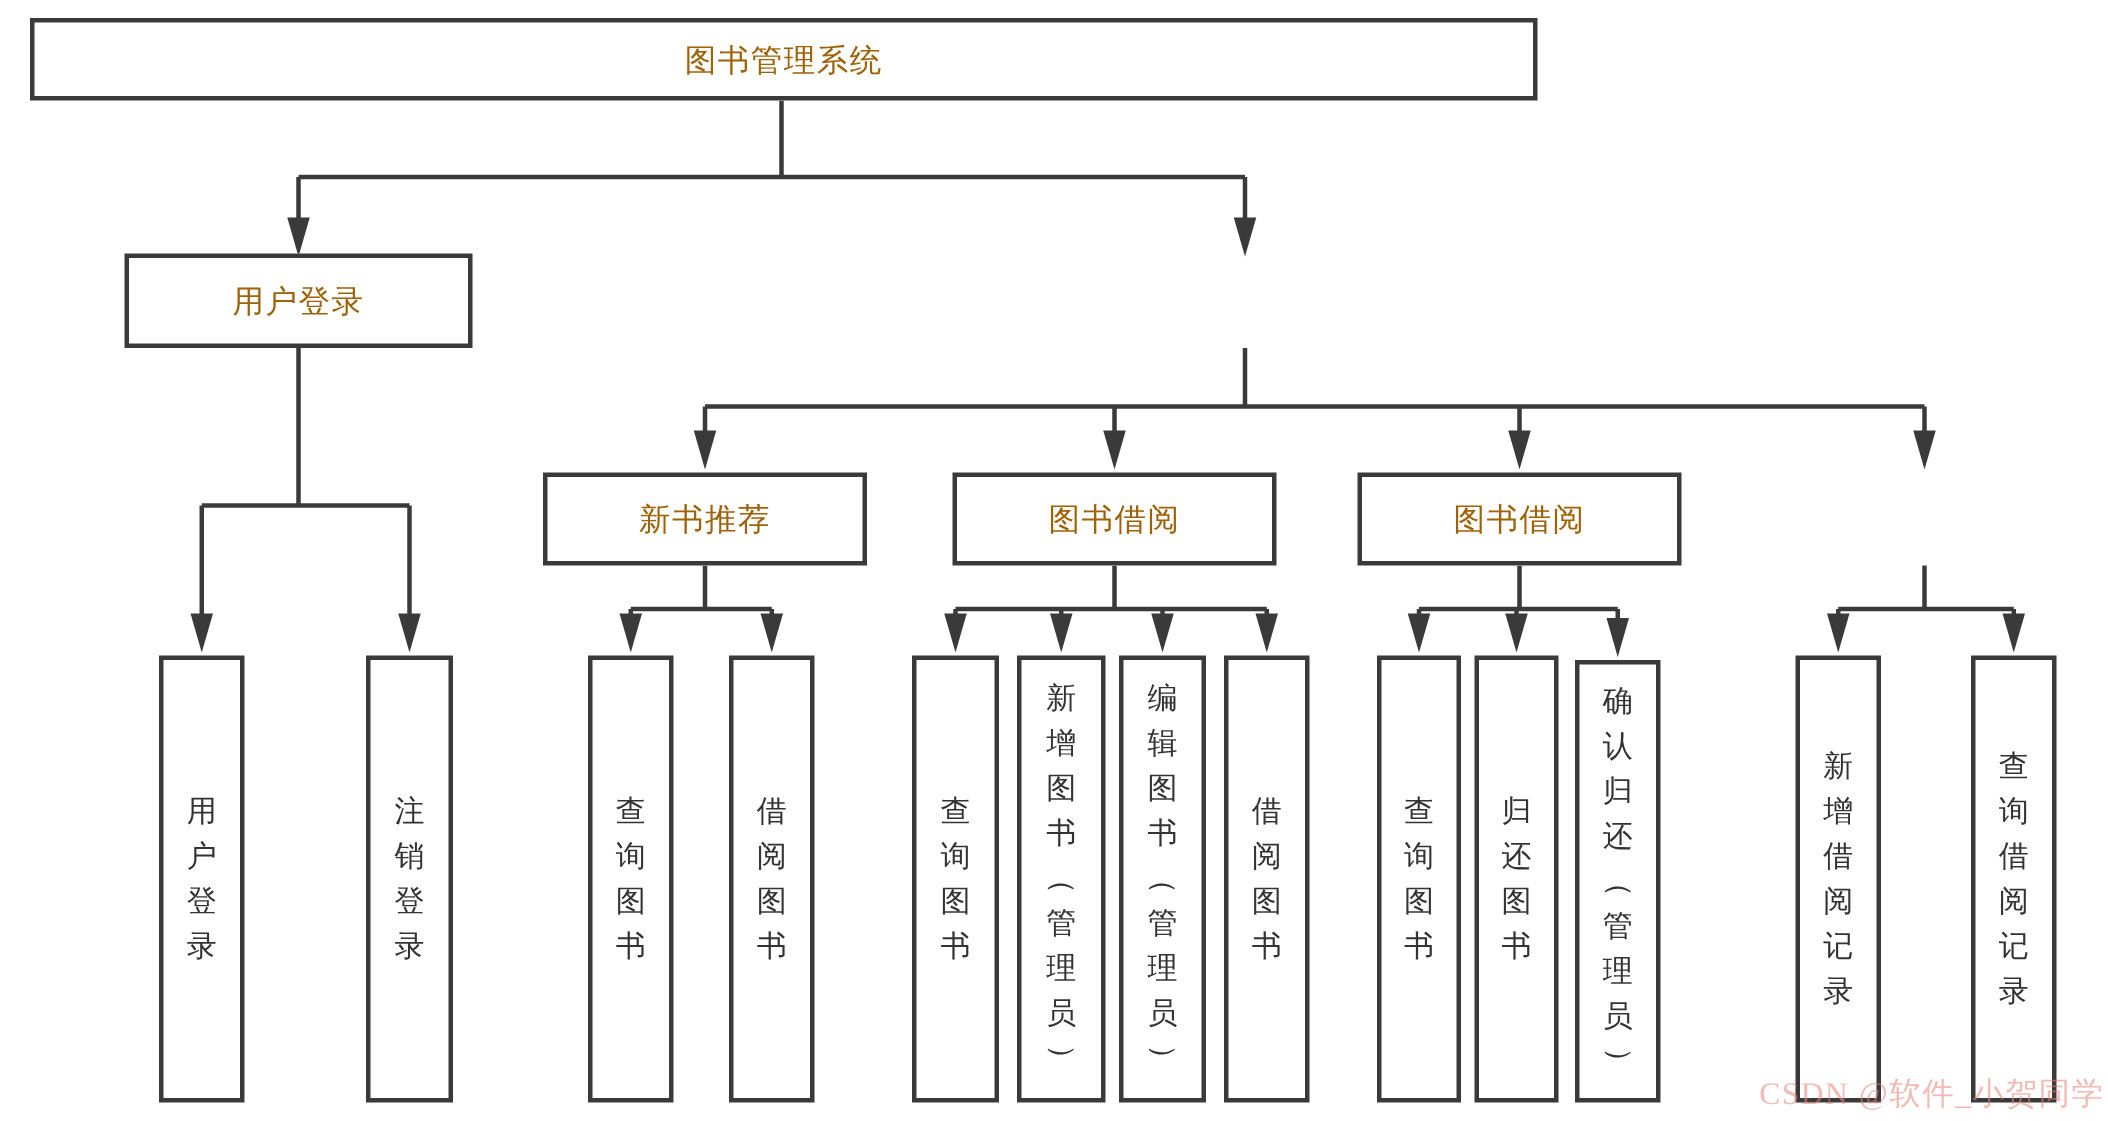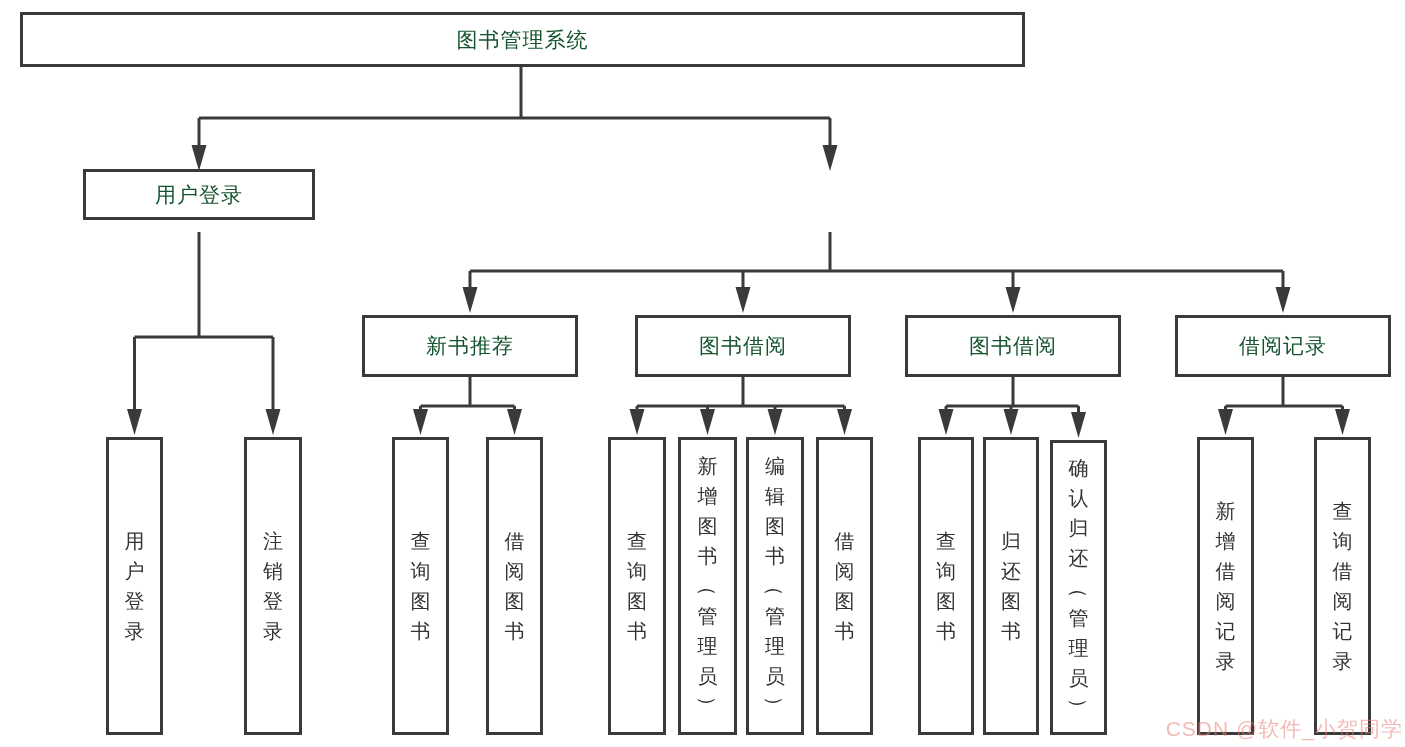--- a/index.html
+++ b/index.html
@@ -2,27 +2,27 @@
 <html><head>
 <meta charset="utf-8">
 <style>
   html,body{margin:0;padding:0;background:#ffffff;}
   body{width:1405px;height:747px;position:relative;overflow:hidden;
        font-family:"Liberation Sans",sans-serif;}
   #canvas{position:absolute;left:0;top:0;width:1405px;height:747px;background:#ffffff;}
   svg.wires{position:absolute;left:0;top:0;z-index:1;}
   .node{position:absolute;box-sizing:border-box;border:3px solid #3a3a3a;background:#ffffff;
         display:flex;align-items:center;justify-content:center;z-index:2;}
-  .hlabel{font-size:21px;color:#14532d;letter-spacing:1px;white-space:nowrap;}
+  .hlabel{font-size:21px;color:#a16207;letter-spacing:1px;white-space:nowrap;}
   .vlabel{display:flex;flex-direction:column;align-items:center;justify-content:center;
           width:100%;height:100%;}
   .vch{display:block;font-size:20px;line-height:30px;color:#333333;text-align:center;}
   .vch.rot{transform:rotate(90deg);}
   .watermark{position:absolute;right:2px;bottom:4px;z-index:5;font-size:21px;
-             color:rgba(233,128,118,0.55);letter-spacing:1px;white-space:nowrap;}
+             color:rgba(233,128,118,0.55);letter-spacing:1px;white-space:nowrap;font-family:Liberation Serif, serif;}
 </style>
 </head>
 <body>
 
 <div id="canvas">
 
   <svg class="wires" width="1405" height="747" viewBox="0 0 1405 747">
     <g stroke="#3a3a3a" stroke-width="3" fill="none">
 
       <path d="M521,67 V118"></path>
@@ -93,35 +93,32 @@
 
       <polygon points="1218,409 1233,409 1225.5,435"></polygon>
       <polygon points="1335,409 1350,409 1342.5,435"></polygon>
     </g>
   </svg>
 
   <div class="node" style="left:20px;top:12px;width:1005px;height:55px">
     <span class="hlabel">图书管理系统</span>
   </div>
 
-  <div class="node" style="left:83px;top:169px;width:232px;height:51px">
+  <div class="node" style="left:83px;top:169px;width:232px;height:63px">
     <span class="hlabel">用户登录</span>
   </div>
 
   <div class="node" style="left:362px;top:315px;width:216px;height:62px">
     <span class="hlabel">新书推荐</span>
   </div>
   <div class="node" style="left:635px;top:315px;width:216px;height:62px">
     <span class="hlabel">图书借阅</span>
   </div>
   <div class="node" style="left:905px;top:315px;width:216px;height:62px">
     <span class="hlabel">图书借阅</span>
-  </div>
-  <div class="node" style="left:1175px;top:315px;width:216px;height:62px">
-    <span class="hlabel">借阅记录</span>
   </div>
 
   <div class="node" style="left:106px;top:437px;width:57px;height:298px">
     <span class="vlabel">
         <span class="vch">用</span>
         <span class="vch">户</span>
         <span class="vch">登</span>
         <span class="vch">录</span>
       </span>
   </div>

